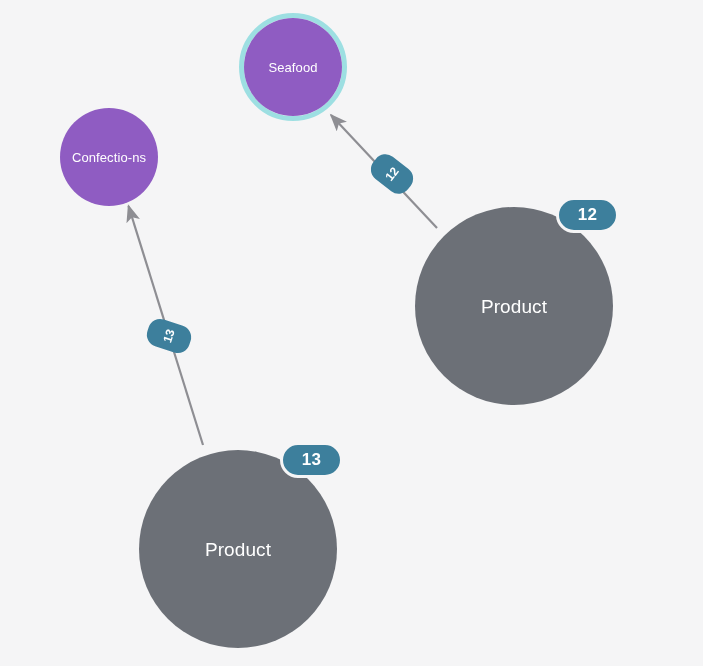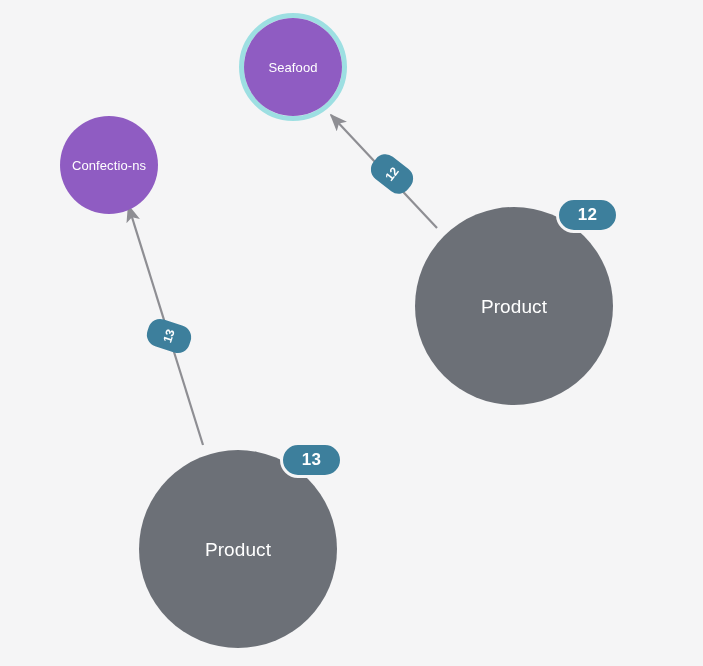--- a/index.html
+++ b/index.html
@@ -101,21 +101,21 @@
     <line x1="203" y1="445" x2="128.5" y2="206" stroke="#8e8e93" stroke-width="2.2" marker-end="url(#arrowhead)"></line>
 
     <line x1="437" y1="228" x2="331" y2="115" stroke="#8e8e93" stroke-width="2.2" marker-end="url(#arrowhead)"></line>
   </svg>
 
   <div class="selection-ring" style="left:239px; top:13px; width:108px; height:108px;"></div>
   <div class="node" style="left:244px; top:18px; width:98px; height:98px; background:#8f5cc2;">
     <span class="node-label">Seafood</span>
   </div>
 
-  <div class="node" style="left:60px; top:116px; width:98px; height:98px; background:#8f5cc2;">
+  <div class="node" style="left:60px; top:108px; width:98px; height:98px; background:#8f5cc2;">
     <span class="node-label">Confectio-ns</span>
   </div>
 
   <div class="node" style="left:415px; top:207px; width:198px; height:198px; background:#6c7077;">
     <span class="node-label large">Product</span>
   </div>
   <div class="count-badge" style="left:556px; top:197px; width:63px; height:36px;">
     <span>12</span>
   </div>
 

